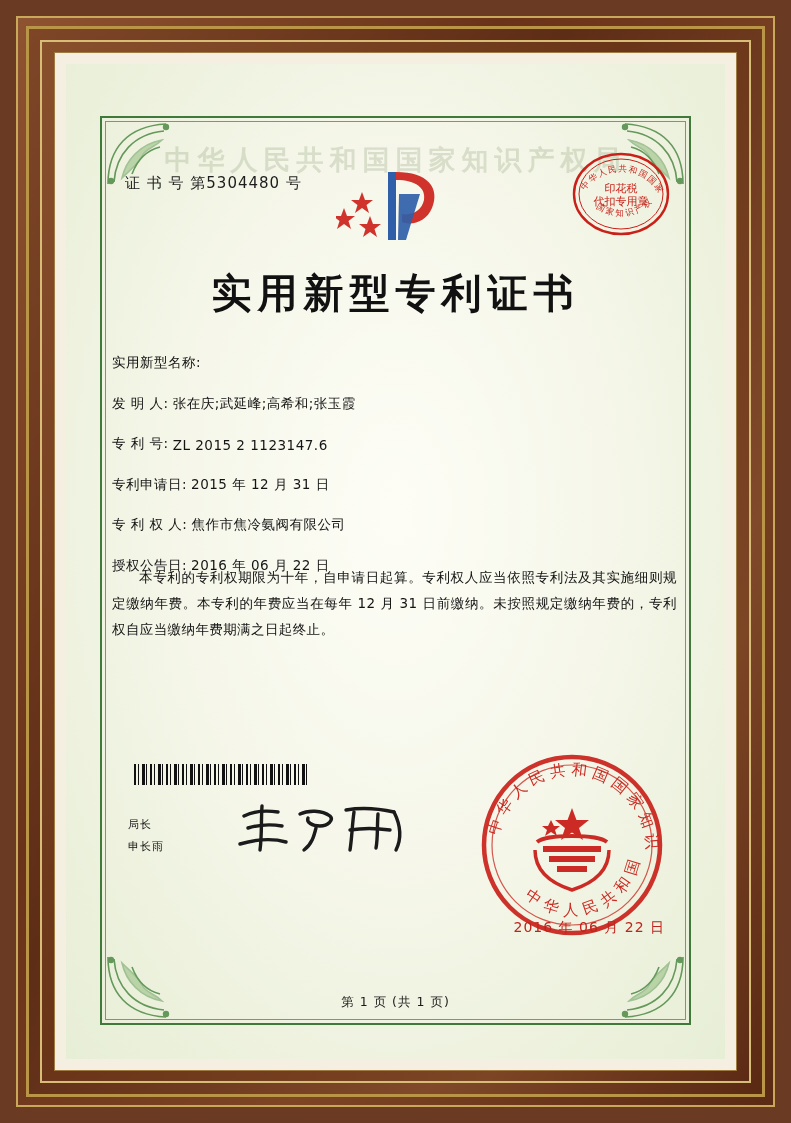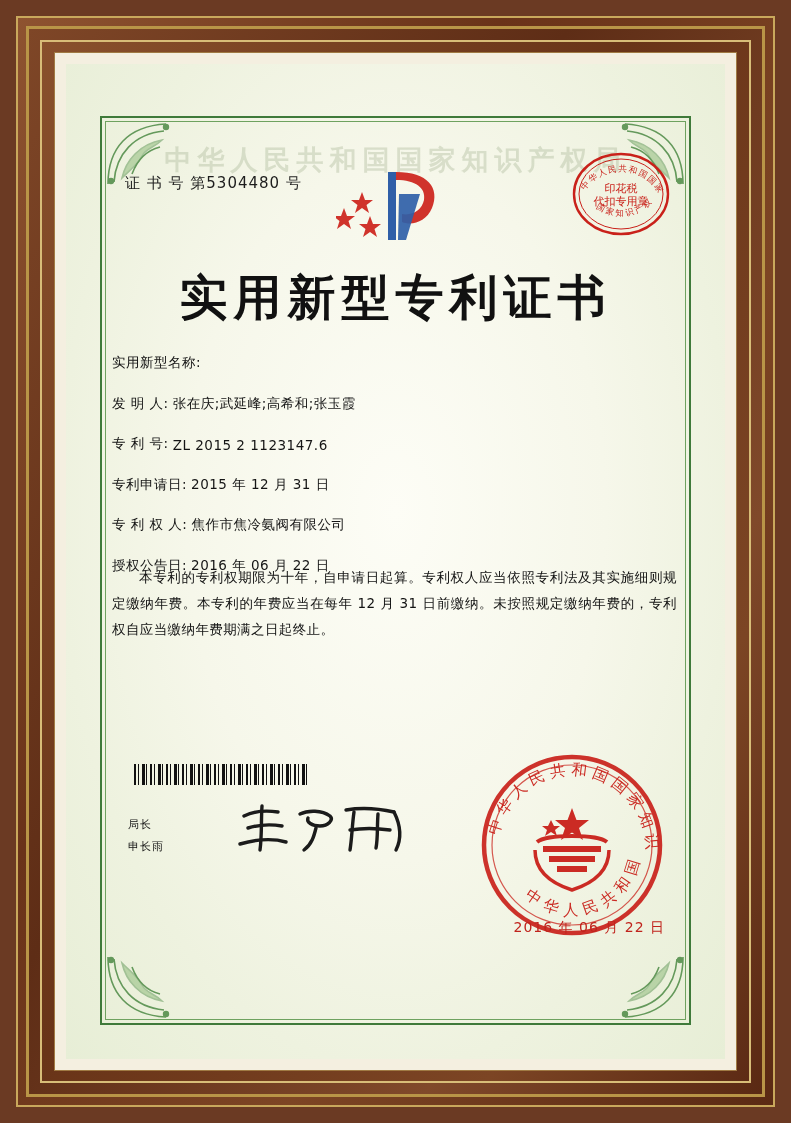--- a/index.html
+++ b/index.html
@@ -124,21 +124,21 @@
   .seal-top {
     position: absolute;
     right: 52px; top: 78px;
     width: 104px; height: 104px;
   }
   .title {
     position: absolute;
     left: 0; right: 0;
     top: 202px;
     text-align: center;
-    font-size: 48px;
+    font-size: 40px;
     font-weight: bold;
     letter-spacing: 6px;
     color: #111;
     font-family: Liberation Serif, serif;
   }
 
   
   .fields {
     position: absolute;
     left: 46px;
@@ -414,13 +414,14 @@
         <rect x="72" y="106" width="46" height="6" fill="#c9211a"></rect>
         <rect x="80" y="116" width="30" height="6" fill="#c9211a"></rect>
         <path d="M60 92 C70 84 120 84 130 92" fill="none" stroke="#c9211a" stroke-width="4"></path>
         <path d="M58 100 C58 118 70 132 95 140 C120 132 132 118 132 100" fill="none" stroke="#c9211a" stroke-width="3.5"></path>
       </g>
     </svg>
   </div>
 
   <div class="seal-date">2016 年 06 月 22 日</div>
 
+  <div class="page-no">第 1 页 (共 1 页)</div>
 </div>
 
 </body></html>

